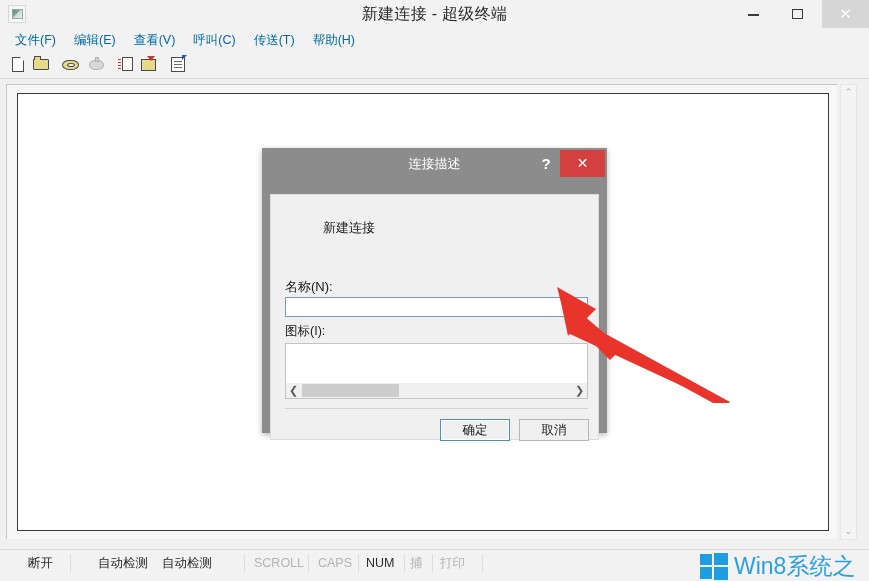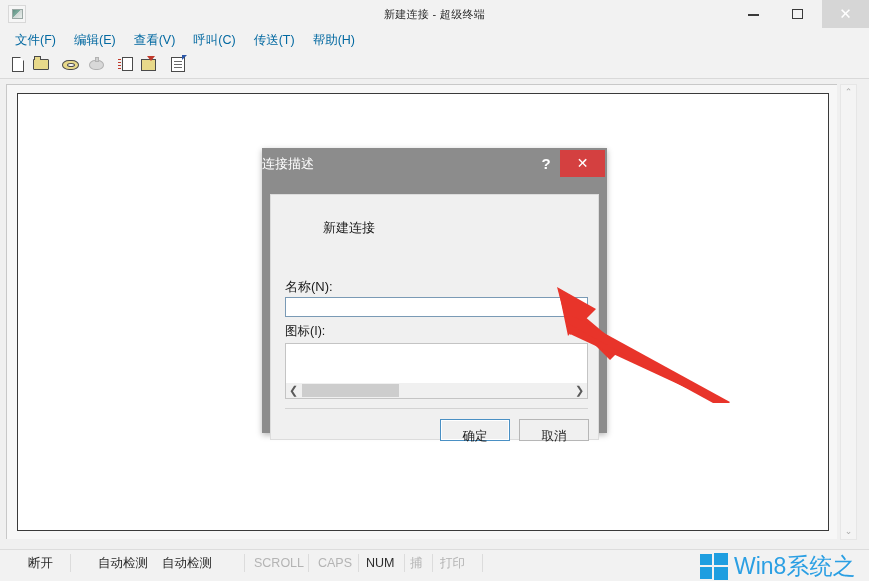--- a/index.html
+++ b/index.html
@@ -28,21 +28,21 @@
     box-sizing:border-box;
   }
   .app-icon .glyph{
     position:absolute;left:3px;top:3px;width:11px;height:10px;
     background:linear-gradient(135deg,#5e8f82 0%,#7fae9f 45%,#cfd8d5 46%,#e8eeec 100%);
     border:1px solid #9aa8a4;box-sizing:border-box;
   }
   .win-title{
     position:absolute;left:0;top:0;width:869px;height:28px;
     line-height:28px;text-align:center;
-    color:#2b2b2b;font-size:11px;
+    color:#2b2b2b;font-size:16px;
     letter-spacing:.3px;
   }
   .wbtns{position:absolute;right:0;top:0;height:28px;}
   .wbtn{
     display:inline-block;width:41px;height:28px;position:relative;
     vertical-align:top;cursor:default;
   }
   .wbtn.close{background:#d6d6d6;width:47px;}
   .wbtn .min{
     position:absolute;left:15px;top:14px;width:11px;height:1.5px;background:#3a3a3a;
@@ -132,21 +132,21 @@
     position:absolute;left:262px;top:148px;width:345px;height:285px;
     background:#8c8c8c;
     box-shadow:0 2px 6px rgba(0,0,0,.28);
   }
   .dlg-title{
     position:absolute;left:0;top:0;width:345px;height:31px;
     background:#8c8c8c;
   }
   .dlg-title .t{
     position:absolute;left:0;top:0;width:345px;height:31px;
-    line-height:31px;text-align:left;color:#ffffff;font-size:13px;
+    line-height:31px;text-align:center;color:#ffffff;font-size:13px;
   }
   .dlg-help{
     position:absolute;right:48px;top:0;width:26px;height:31px;
     line-height:31px;text-align:center;color:#ffffff;font-size:15px;
     font-weight:bold;cursor:default;
   }
   .dlg-close{
     position:absolute;right:2px;top:2px;width:45px;height:27px;
     background:#d44040;color:#fff;font-size:14px;
     line-height:27px;text-align:center;cursor:default;
@@ -192,21 +192,21 @@
     background:#cdcdcd;
   }
   .dlg-sep{
     position:absolute;left:14px;top:213px;width:303px;height:1px;
     background:#d3d3d3;
   }
   .btn{
     position:absolute;top:224px;width:70px;height:22px;
     background:#f0f0f0;border:1px solid #b6b6b6;box-sizing:border-box;
     font-family:Liberation Serif, serif;font-size:12.5px;
-    color:#1a1a1a;text-align:center;line-height:20px;cursor:default;padding:6px;
+    color:#1a1a1a;text-align:center;line-height:20px;cursor:default;padding:0;
   }
   .btn.ok{left:169px;border:1px solid #4a90c4;box-shadow:inset 0 0 0 1px #ffffff;}
   .btn.cancel{left:248px;}
 
   
   .arrow-svg{position:absolute;left:540px;top:278px;width:195px;height:125px;pointer-events:none;}
 
   
   .statusbar{
     position:absolute;left:0;top:549px;width:869px;height:32px;

